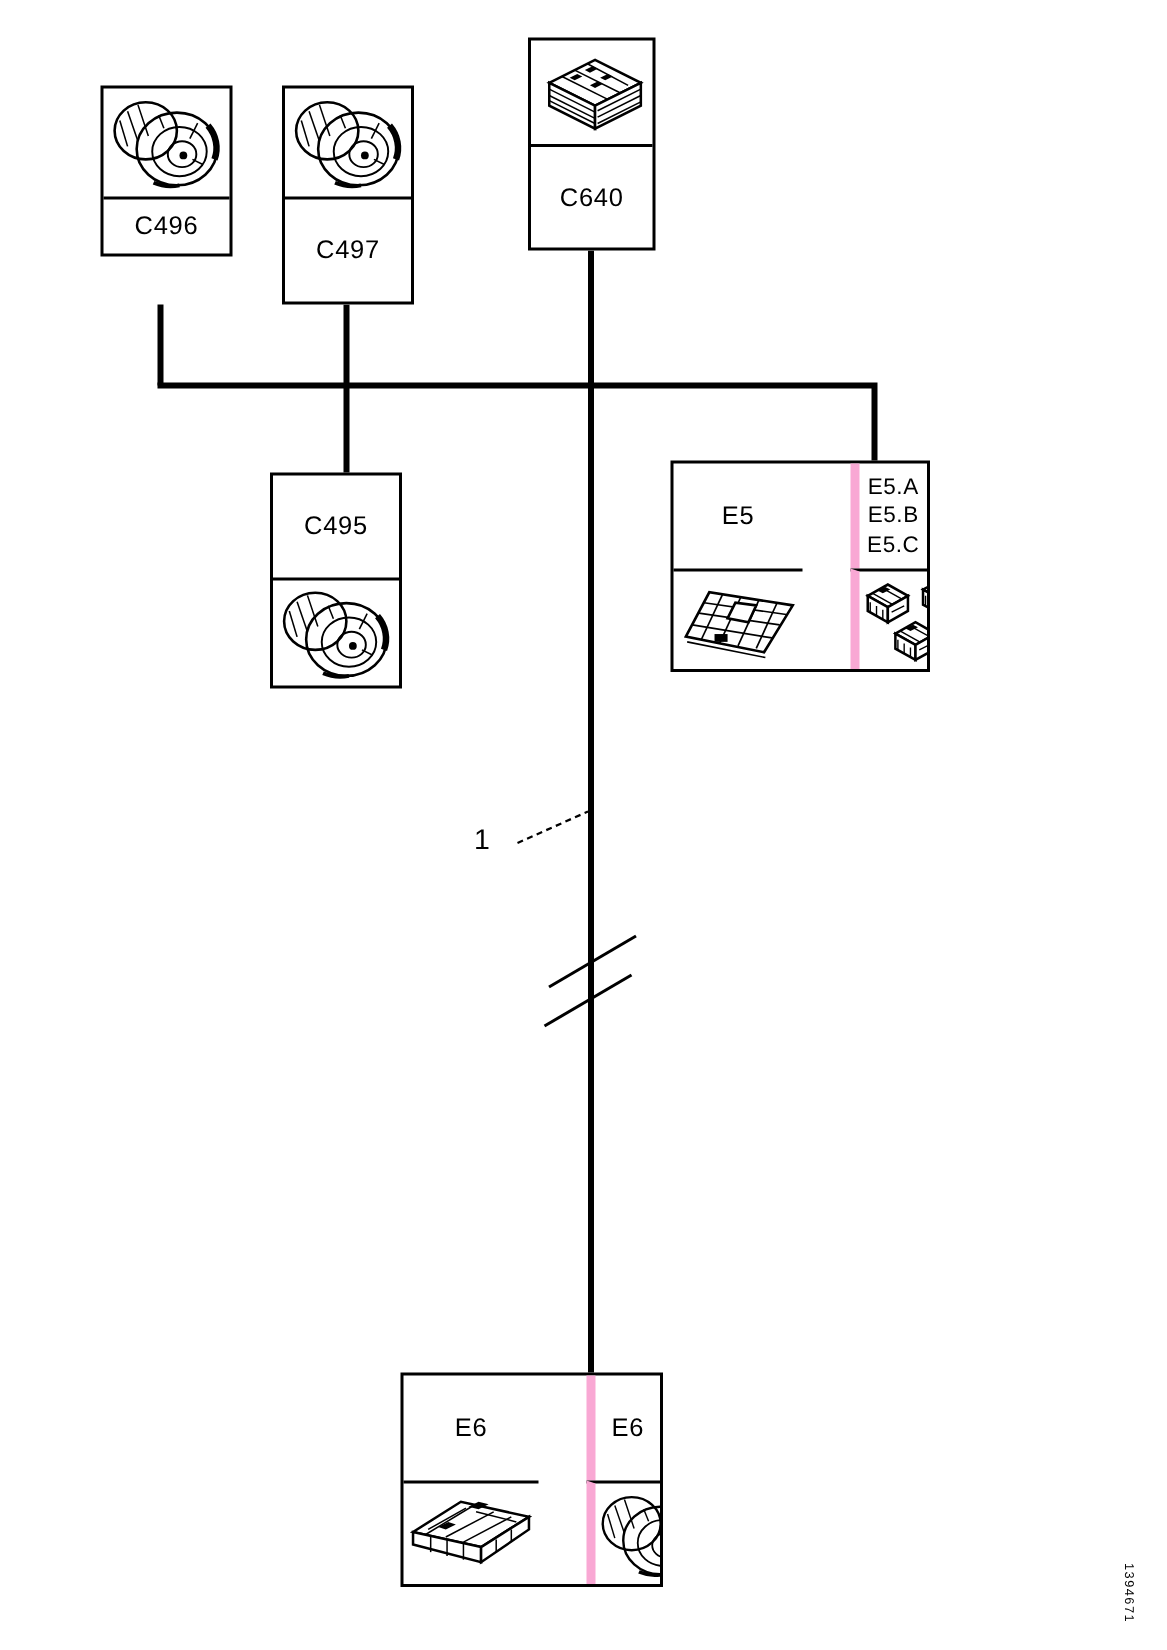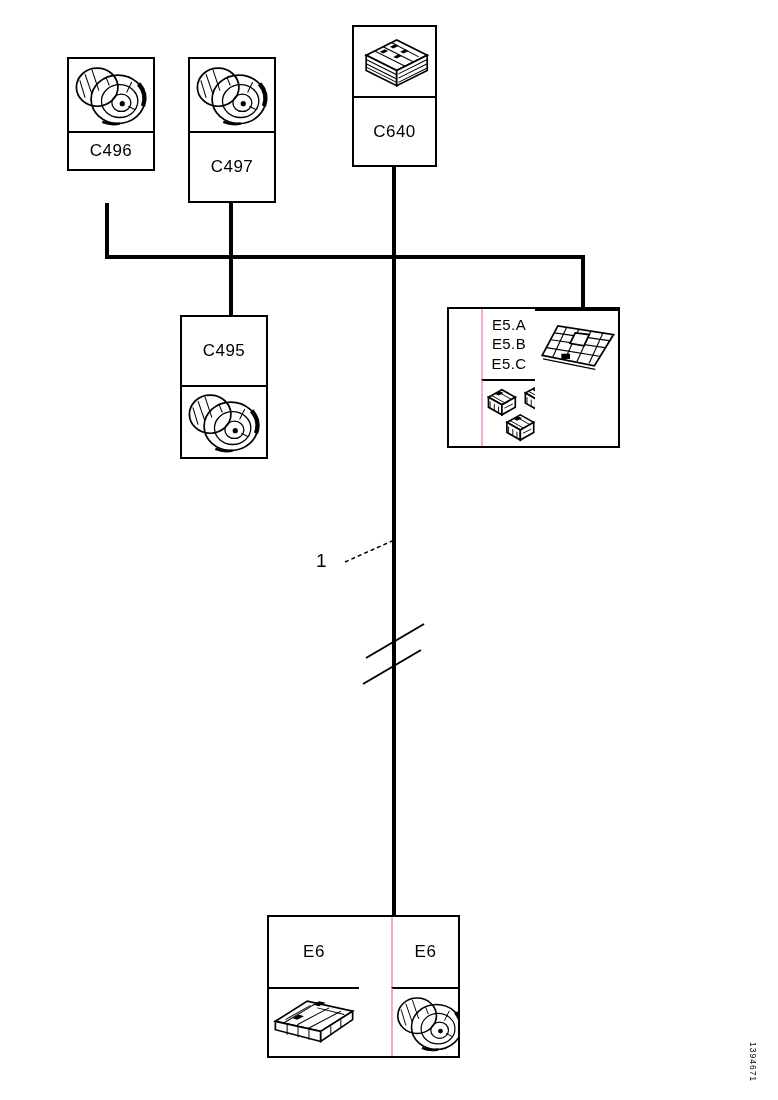--- a/index.html
+++ b/index.html
@@ -14,21 +14,21 @@
   .node {
     position:absolute; border:2px solid #000; background:#fff;
     display:flex; flex-direction:column;
   }
   .node .cell {
     display:flex; align-items:center; justify-content:center;
     overflow:hidden; flex:1;
   }
   .node .cell.fixed { flex:0 0 auto; }
   .sep-top { border-top:2px solid #000; }
-  .sep-left { border-left:2px solid #f9a8d4;margin-left:32px; }
+  .sep-left { border-left:6px solid #f9a8d4;margin-left:32px; }
   .lbl {
     font-size:17px; letter-spacing:0.5px; color:#000;
     display:flex; align-items:center; justify-content:center;
   }
   .variant-list { font-size:15px; line-height:1.3; text-align:center; letter-spacing:0.4px; }
 
   .grid-box { position:absolute; border:2px solid #000; background:#fff; display:grid; }
   .gcell { display:flex; align-items:center; justify-content:center; overflow:hidden; }
 
   .callout-number {
@@ -227,20 +227,21 @@
     <div class="cell sep-top">
       <span class="icon-wrap">
         <svg width="80" height="64">
             <use href="#round-conn" width="80" height="64"></use>
           </svg>
       </span>
     </div>
   </div>
 
   <div class="grid-box" style="left:447px; top:307px; width:173px; height:141px; grid-template-columns:86px 1fr; grid-template-rows:70px 1fr;">
+    <div class="gcell lbl">E5</div>
     <div class="gcell sep-left">
       <div class="variant-list">
         <div>E5.A</div>
         <div>E5.B</div>
         <div>E5.C</div>
       </div>
     </div>
     <div class="gcell sep-top">
       <span class="icon-wrap">
         <svg width="80" height="60">
@@ -250,21 +251,21 @@
     </div>
     <div class="gcell sep-top sep-left">
       <span class="icon-wrap">
         <svg width="78" height="62">
             <use href="#triple-conn" width="78" height="62"></use>
           </svg>
       </span>
     </div>
   </div>
 
-  <div class="grid-box" style="left:267px; top:915px; width:193px; height:143px; grid-template-columns:90px 1fr; grid-template-rows:70px 1fr;">
+  <div class="grid-box" style="left:267px; top:915px; width:175px; height:143px; grid-template-columns:90px 1fr; grid-template-rows:70px 1fr;">
     <div class="gcell lbl">E6</div>
     <div class="gcell lbl sep-left">E6</div>
     <div class="gcell sep-top">
       <span class="icon-wrap">
         <svg width="84" height="62">
             <use href="#ecu-module" width="84" height="62"></use>
           </svg>
       </span>
     </div>
     <div class="gcell sep-top sep-left">

